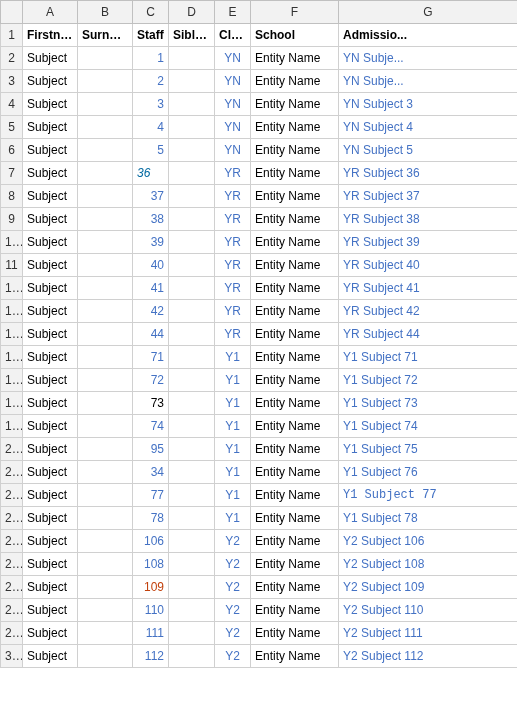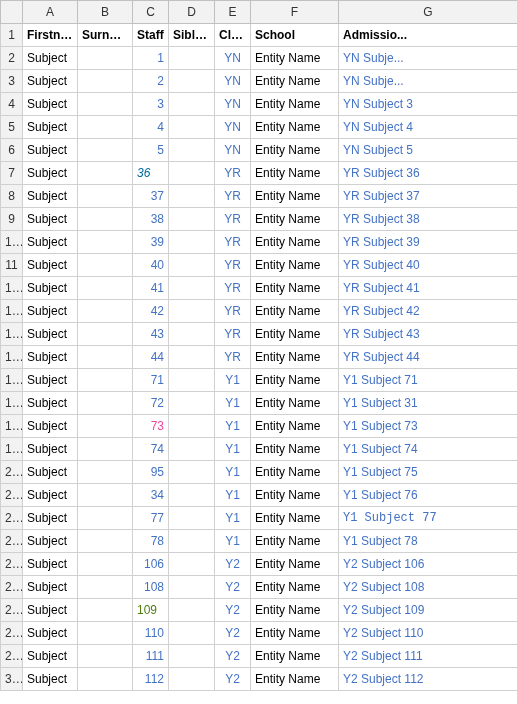--- a/index.html
+++ b/index.html
@@ -194,30 +194,20 @@
         <td class="row-header">13</td>
         <td style="color: rgb(0, 0, 0);">Subject</td>
         <td style="color: rgb(0, 0, 0);"></td>
         <td style="color: rgb(68, 114, 196); text-align: right;">42</td>
         <td style="color: rgb(0, 0, 0);"></td>
         <td style="color: rgb(68, 114, 196); text-align: center;">YR</td>
         <td style="color: rgb(0, 0, 0);">Entity Name</td>
         <td style="color: rgb(68, 114, 196);">YR Subject 42</td>
       </tr>
       <tr>
-        <td class="row-header">14</td>
-        <td style="color: rgb(0, 0, 0);">Subject</td>
-        <td style="color: rgb(0, 0, 0);"></td>
-        <td style="color: rgb(68, 114, 196); text-align: right;">43</td>
-        <td style="color: rgb(0, 0, 0);"></td>
-        <td style="color: rgb(68, 114, 196); text-align: center;">YR</td>
-        <td style="color: rgb(0, 0, 0);">Entity Name</td>
-        <td style="color: rgb(68, 114, 196);">YR Subject 43</td>
-      </tr>
-      <tr>
         <td class="row-header">15</td>
         <td style="color: rgb(0, 0, 0);">Subject</td>
         <td style="color: rgb(0, 0, 0);"></td>
         <td style="color: rgb(68, 114, 196); text-align: right;">44</td>
         <td style="color: rgb(0, 0, 0);"></td>
         <td style="color: rgb(68, 114, 196); text-align: center;">YR</td>
         <td style="color: rgb(0, 0, 0);">Entity Name</td>
         <td style="color: rgb(68, 114, 196);">YR Subject 44</td>
       </tr>
       <tr>
@@ -231,27 +221,27 @@
         <td style="color: rgb(68, 114, 196);">Y1 Subject 71</td>
       </tr>
       <tr>
         <td class="row-header">17</td>
         <td style="color: rgb(0, 0, 0);">Subject</td>
         <td style="color: rgb(0, 0, 0);"></td>
         <td style="color: rgb(68, 114, 196); text-align: right;">72</td>
         <td style="color: rgb(0, 0, 0);"></td>
         <td style="color: rgb(68, 114, 196); text-align: center;">Y1</td>
         <td style="color: rgb(0, 0, 0);">Entity Name</td>
-        <td style="color: rgb(68, 114, 196);">Y1 Subject 31</td>
+        <td style="color: rgb(68, 114, 196);">Y1 Subject 72</td>
       </tr>
       <tr>
         <td class="row-header">18</td>
         <td style="color: rgb(0, 0, 0);">Subject</td>
         <td style="color: rgb(0, 0, 0);"></td>
-        <td style="color: #ec4899; text-align: right;">73</td>
+        <td style="color: #000000; text-align: right;">73</td>
         <td style="color: rgb(0, 0, 0);"></td>
         <td style="color: rgb(68, 114, 196); text-align: center;">Y1</td>
         <td style="color: rgb(0, 0, 0);">Entity Name</td>
         <td style="color: rgb(68, 114, 196);">Y1 Subject 73</td>
       </tr>
       <tr>
         <td class="row-header">19</td>
         <td style="color: rgb(0, 0, 0);">Subject</td>
         <td style="color: rgb(0, 0, 0);"></td>
         <td style="color: rgb(68, 114, 196); text-align: right;">74</td>
@@ -317,21 +307,21 @@
         <td style="color: rgb(68, 114, 196); text-align: right;">108</td>
         <td style="color: rgb(0, 0, 0);"></td>
         <td style="color: rgb(68, 114, 196); text-align: center;">Y2</td>
         <td style="color: rgb(0, 0, 0);">Entity Name</td>
         <td style="color: rgb(68, 114, 196);">Y2 Subject 108</td>
       </tr>
       <tr>
         <td class="row-header">27</td>
         <td style="color: rgb(0, 0, 0);">Subject</td>
         <td style="color: rgb(0, 0, 0);"></td>
-        <td style="color: #4d7c0f; text-align: left;">109</td>
+        <td style="color: #c2410c; text-align: right;">109</td>
         <td style="color: rgb(0, 0, 0);"></td>
         <td style="color: rgb(68, 114, 196); text-align: center;">Y2</td>
         <td style="color: rgb(0, 0, 0);">Entity Name</td>
         <td style="color: rgb(68, 114, 196);">Y2 Subject 109</td>
       </tr>
       <tr>
         <td class="row-header">28</td>
         <td style="color: rgb(0, 0, 0);">Subject</td>
         <td style="color: rgb(0, 0, 0);"></td>
         <td style="color: rgb(68, 114, 196); text-align: right;">110</td>

